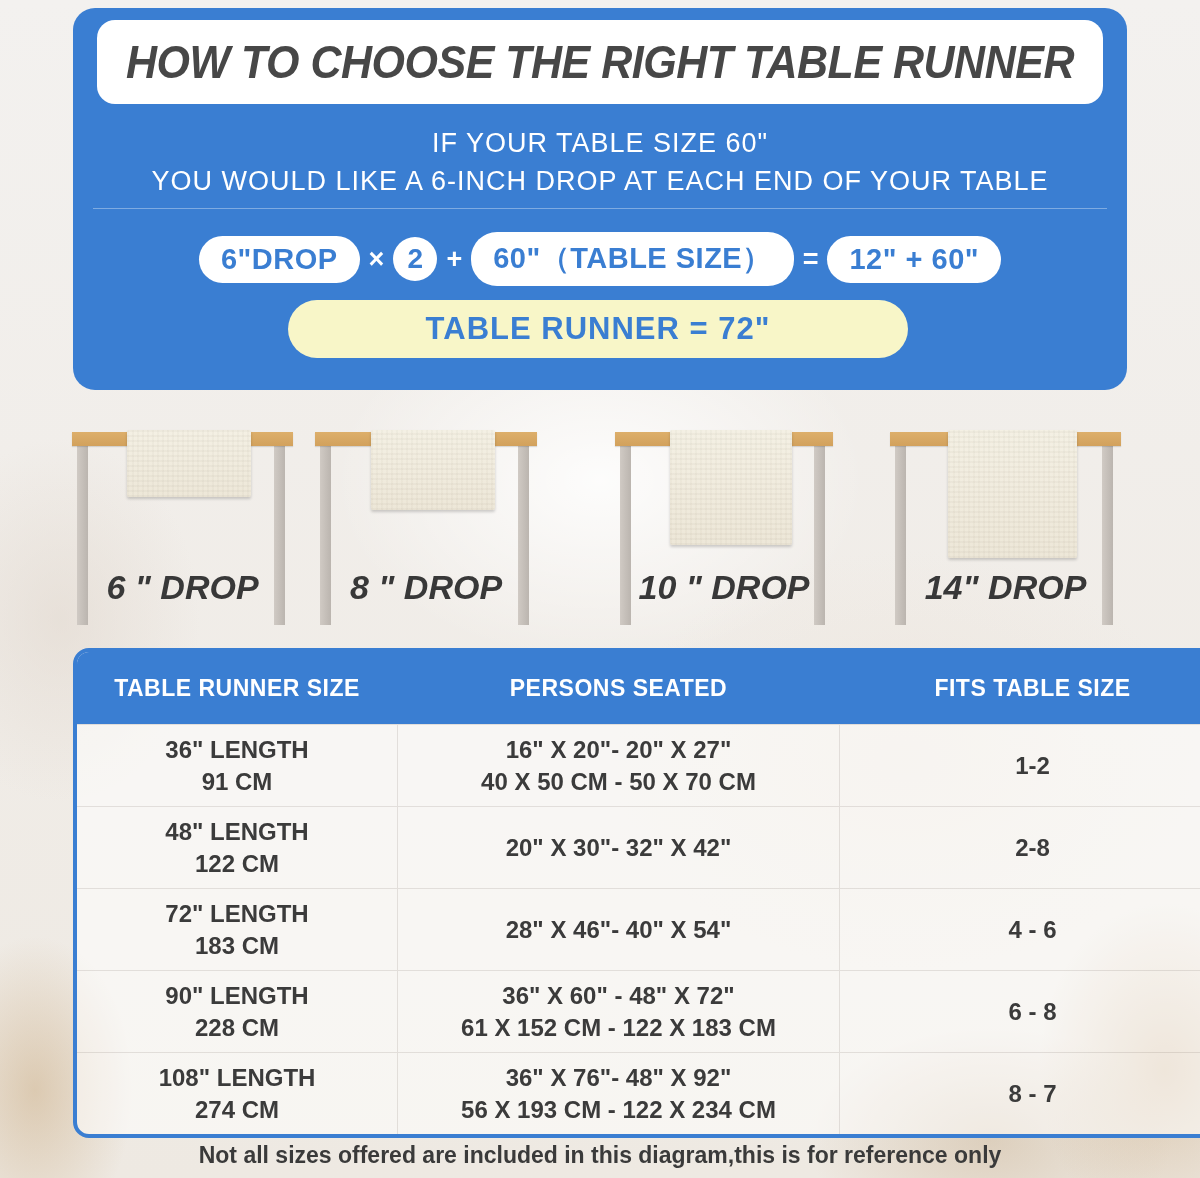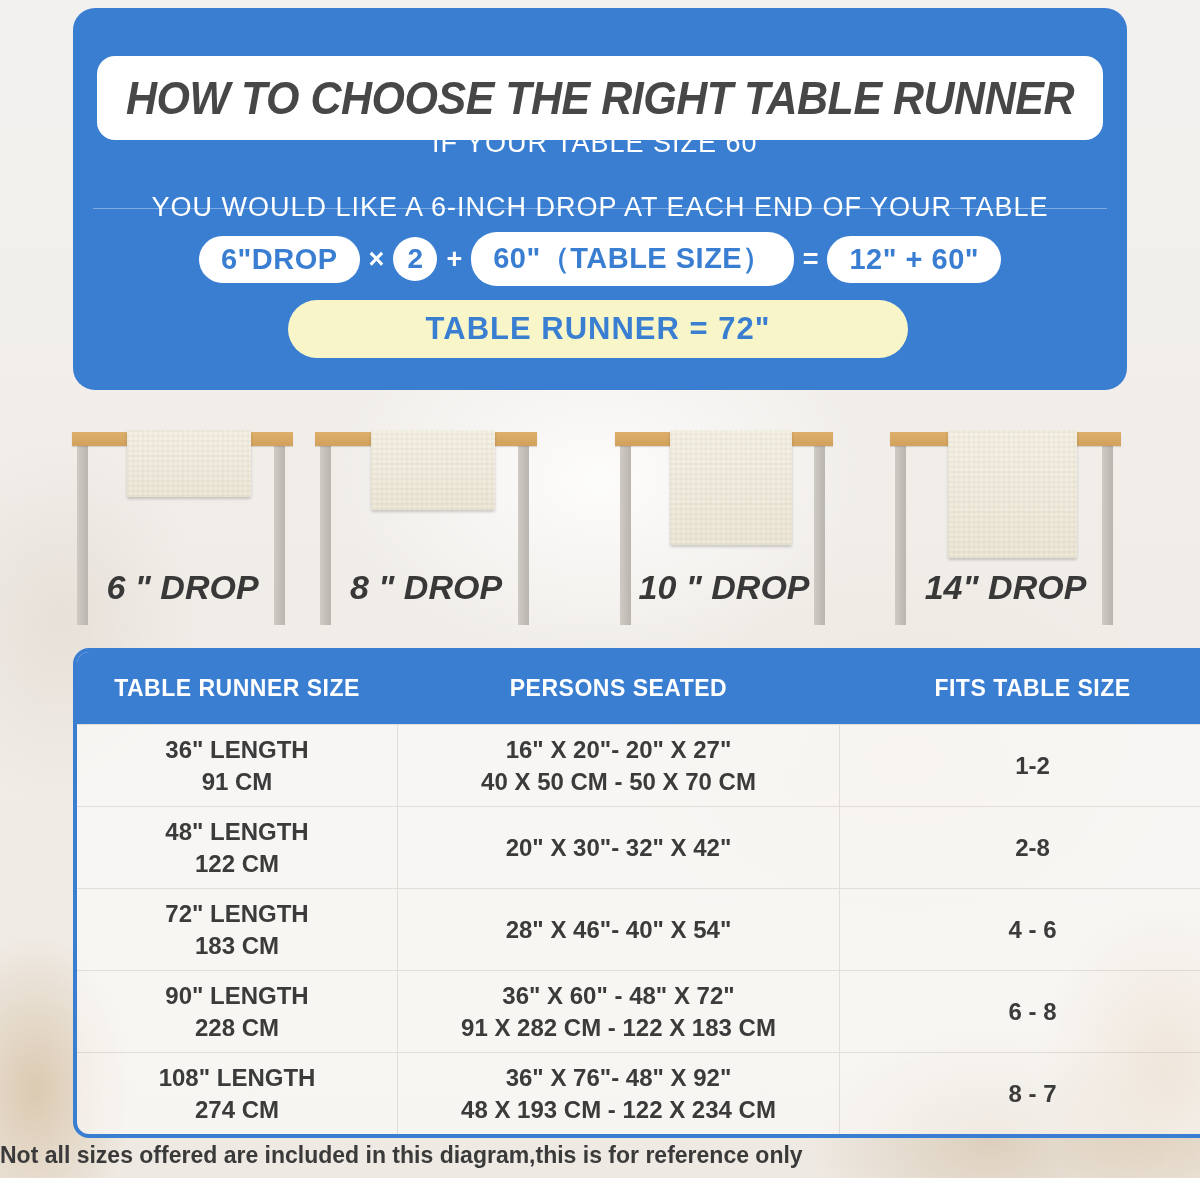--- a/index.html
+++ b/index.html
@@ -19,34 +19,34 @@
   .abs { position:absolute; }
 
   
   .hero {
     left:73px; top:8px; width:1054px; height:382px;
     background:#3a7ed2; border-radius:22px;
   }
   .title-card {
     position:absolute; left:24px; top:12px; width:1006px; height:84px;
     background:#ffffff; border-radius:18px;
-    display:flex; align-items:center; justify-content:center;margin-top:36px;
+    display:flex; align-items:center; justify-content:center;
   }
   .title-card h1 {
     font-size:43px; font-weight:bold; font-style:italic;
     color:#474747; letter-spacing:-0.5px; white-space:nowrap;
     transform:scaleY(1.06);
   }
   .intro-line {
     position:absolute; width:100%; text-align:center;
     color:#ffffff; font-size:27px; font-weight:400; letter-spacing:1px;
     white-space:nowrap;
   }
   .intro-1 { top:120px; }
-  .intro-2 { top:158px;margin-top:26px; }
+  .intro-2 { top:158px; }
   .hero-divider {
     position:absolute; top:200px; left:20px; right:20px; height:1px;
     background:rgba(255,255,255,0.35);
   }
   .calc-row {
     position:absolute; top:226px; left:0; width:100%; height:50px;
     display:flex; align-items:center; justify-content:center; gap:9px;
   }
   .calc-label { color:#fff; font-size:29px; font-weight:bold; letter-spacing:1px; white-space:nowrap; }
   .pill {
@@ -121,21 +121,21 @@
   }
   .size-row:first-of-type { border-top:none; }
   .cell {
     display:flex; flex-direction:column; align-items:center; justify-content:center;
     color:#3b3b3b; font-size:24px; font-weight:bold; line-height:1.3; text-align:center;
   }
   .cell.mid { border-left:1px solid rgba(90,80,70,0.14); border-right:1px solid rgba(90,80,70,0.14); }
 
   
   .footnote {
-    left:0; top:1142px; width:100%; 
+    left:0; top:1142px; width:100%; text-align:center;
     font-size:23px; font-weight:bold; color:#3a3a3a;
   }
 </style>
 </head>
 <body>
 
 <div class="abs hero">
   <div class="title-card">
     <h1>HOW TO CHOOSE THE RIGHT TABLE RUNNER</h1>
   </div>
@@ -224,31 +224,31 @@
     <div class="cell">4 - 6</div>
   </div>
 
   <div class="size-row">
     <div class="cell">
       <span>90" LENGTH</span>
       <span>228 CM</span>
     </div>
     <div class="cell mid">
       <span>36" X 60" - 48" X 72"</span>
-      <span>91 X 282 CM - 122 X 183 CM</span>
+      <span>61 X 152 CM - 122 X 183 CM</span>
     </div>
     <div class="cell">6 - 8</div>
   </div>
 
   <div class="size-row">
     <div class="cell">
       <span>108" LENGTH</span>
       <span>274 CM</span>
     </div>
     <div class="cell mid">
       <span>36" X 76"- 48" X 92"</span>
-      <span>48 X 193 CM - 122 X 234 CM</span>
+      <span>56 X 193 CM - 122 X 234 CM</span>
     </div>
     <div class="cell">8 - 7</div>
   </div>
 </div>
 
 <div class="abs footnote">Not all sizes offered are included in this diagram,this is for reference only</div>
 
 </body></html>

